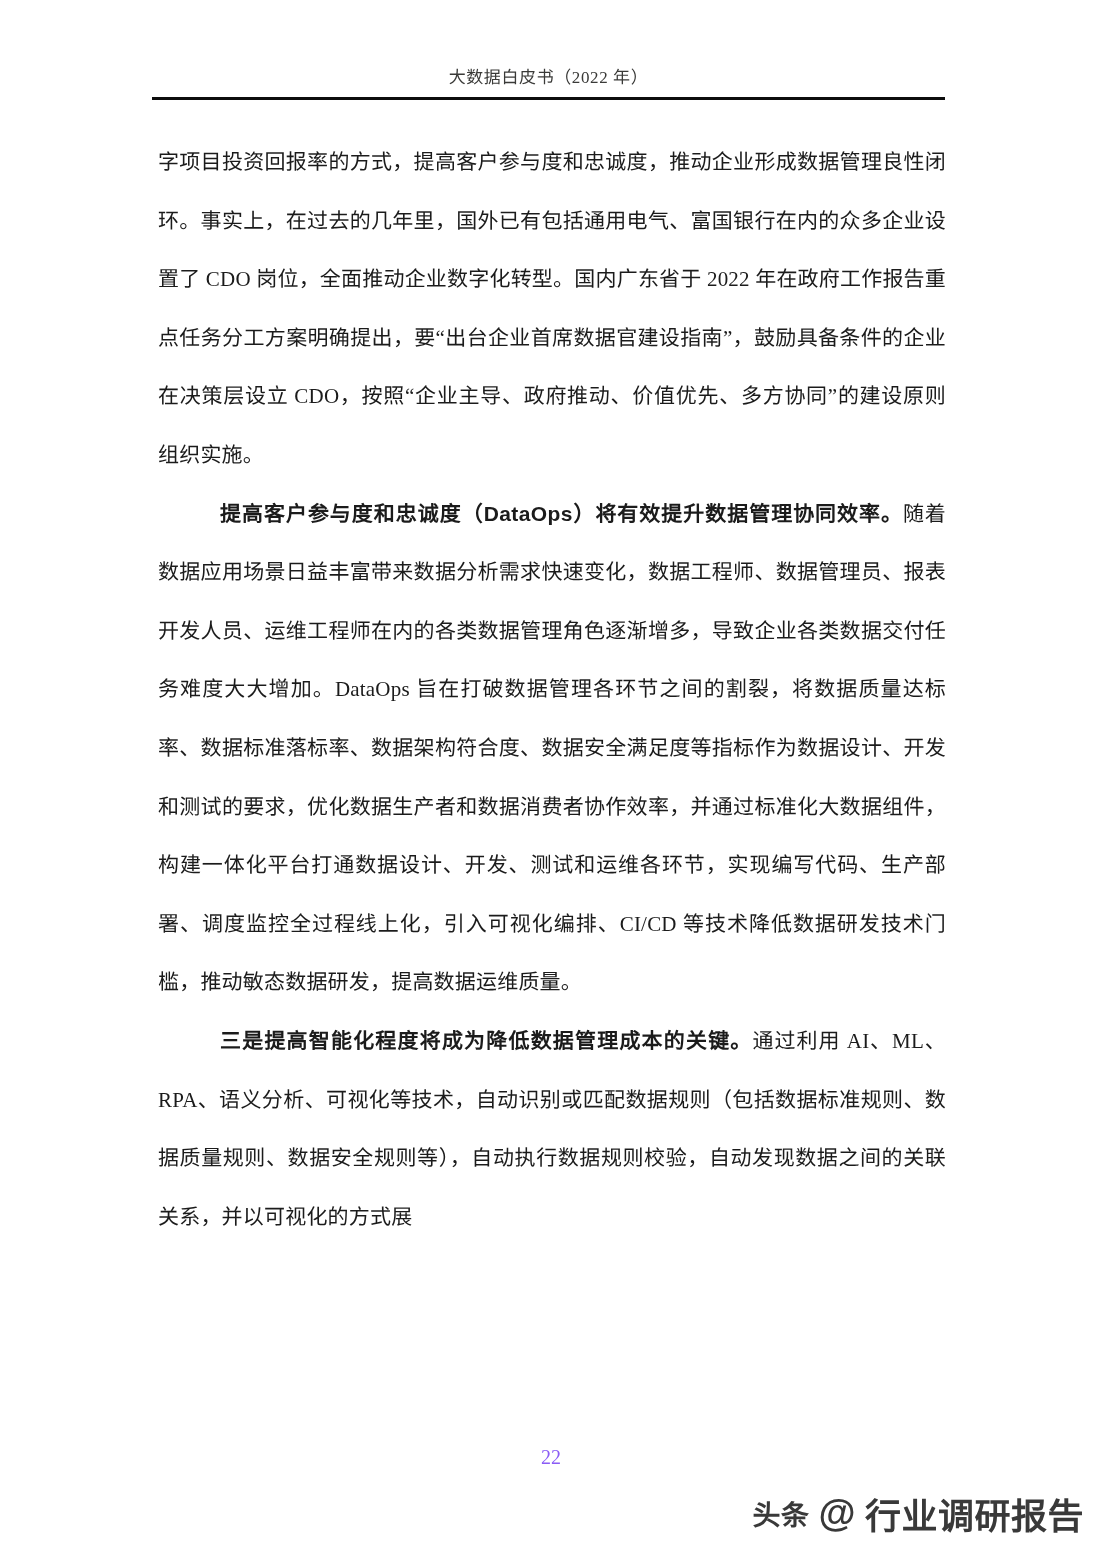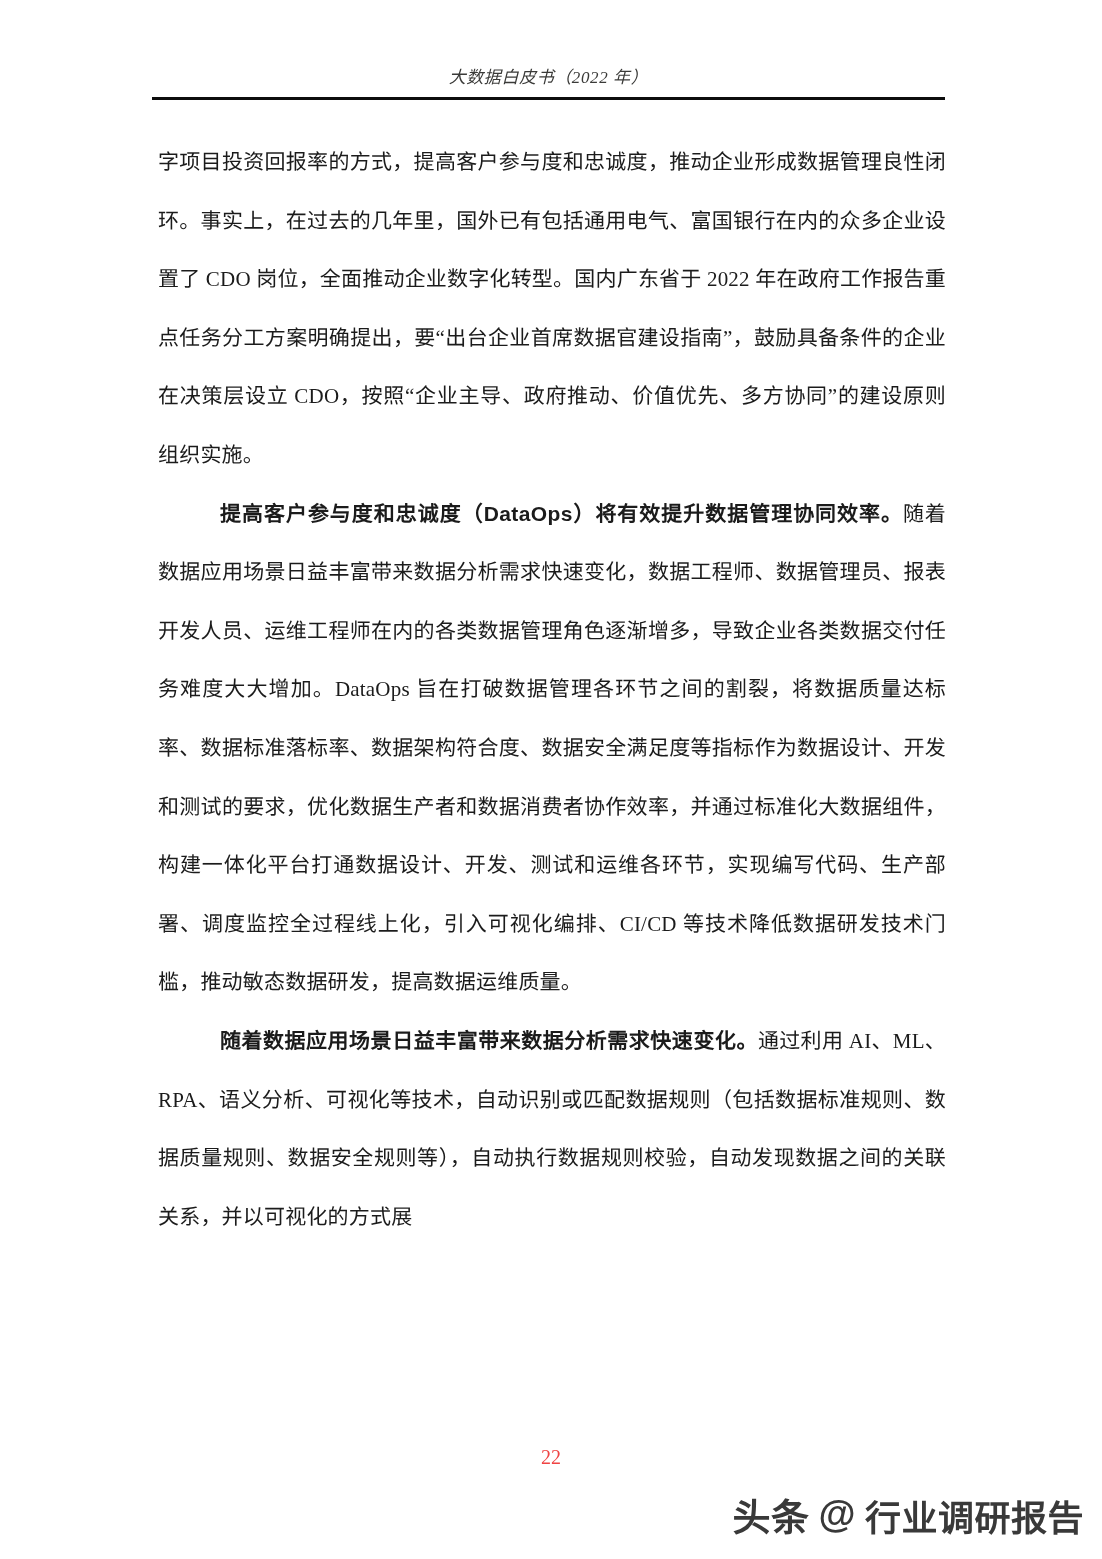--- a/index.html
+++ b/index.html
@@ -29,21 +29,20 @@
     text-align: center;
   }
 
   .page-header-title {
     font-family: "Liberation Serif", "DejaVu Serif", serif;
     font-size: 17px;
     letter-spacing: 0.6px;
     color: #3a3a38;
     line-height: 1.2;
     white-space: nowrap;
-    font-style: italic;
   }
 
   .header-rule {
     position: absolute;
     left: 152px;
     top: 97px;
     width: 793px;
     height: 3px;
     background: #0d0d0d;
   }
@@ -82,42 +81,42 @@
   }
 
   
   .page-number {
     position: absolute;
     left: 0;
     top: 1446px;
     width: 1102px;
     text-align: center;
     font-size: 20px;
-    color: #ef4444;
+    color: #8b5cf6;
     font-family: "Liberation Serif", "DejaVu Serif", serif;
   }
 
   
   .watermark {
     position: absolute;
     right: 18px;
     top: 1487px;
     display: flex;
     align-items: center;
     gap: 9px;
     font-family: "Liberation Sans", "DejaVu Sans", sans-serif;
     font-weight: bold;
     font-size: 38px;
     color: #2b2b2b;
     letter-spacing: 0.5px;
     opacity: 0.93;
     white-space: nowrap;
   }
 
-  .watermark-brand { font-size: 38px; }
+  .watermark-brand { font-size: 28px; }
   .watermark-at    { font-size: 38px; }
   .watermark-name  { font-size: 36px; }
 </style>
 </head>
 <body>
 
 <div class="page">
 
   <div class="page-header">
     <div class="page-header-title">大数据白皮书（2022 年）</div>
@@ -129,21 +128,21 @@
 
     <p class="para">
       <span>字项目投资回报率的方式，提高客户参与度和忠诚度，推动企业形成数据管理良性闭环。事实上，在过去的几年里，国外已有包括通用电气、富国银行在内的众多企业设置了 CDO 岗位，全面推动企业数字化转型。国内广东省于 2022 年在政府工作报告重点任务分工方案明确提出，要“出台企业首席数据官建设指南”，鼓励具备条件的企业在决策层设立 CDO，按照“企业主导、政府推动、价值优先、多方协同”的建设原则组织实施。</span>
     </p>
 
     <p class="para indent">
       <span class="lead">提高客户参与度和忠诚度（DataOps）将有效提升数据管理协同效率。</span><span>随着数据应用场景日益丰富带来数据分析需求快速变化，数据工程师、数据管理员、报表开发人员、运维工程师在内的各类数据管理角色逐渐增多，导致企业各类数据交付任务难度大大增加。DataOps 旨在打破数据管理各环节之间的割裂，将数据质量达标率、数据标准落标率、数据架构符合度、数据安全满足度等指标作为数据设计、开发和测试的要求，优化数据生产者和数据消费者协作效率，并通过标准化大数据组件，构建一体化平台打通数据设计、开发、测试和运维各环节，实现编写代码、生产部署、调度监控全过程线上化，引入可视化编排、CI/CD 等技术降低数据研发技术门槛，推动敏态数据研发，提高数据运维质量。</span>
     </p>
 
     <p class="para indent">
-      <span class="lead">随着数据应用场景日益丰富带来数据分析需求快速变化。</span><span>通过利用 AI、ML、RPA、语义分析、可视化等技术，自动识别或匹配数据规则（包括数据标准规则、数据质量规则、数据安全规则等），自动执行数据规则校验，自动发现数据之间的关联关系，并以可视化的方式展</span>
+      <span class="lead">三是提高智能化程度将成为降低数据管理成本的关键。</span><span>通过利用 AI、ML、RPA、语义分析、可视化等技术，自动识别或匹配数据规则（包括数据标准规则、数据质量规则、数据安全规则等），自动执行数据规则校验，自动发现数据之间的关联关系，并以可视化的方式展</span>
     </p>
 
   </div>
 
   <div class="page-number">22</div>
 
   <div class="watermark">
     <span class="watermark-brand">头条</span>
     <span class="watermark-at">@</span>
     <span class="watermark-name">行业调研报告</span>

